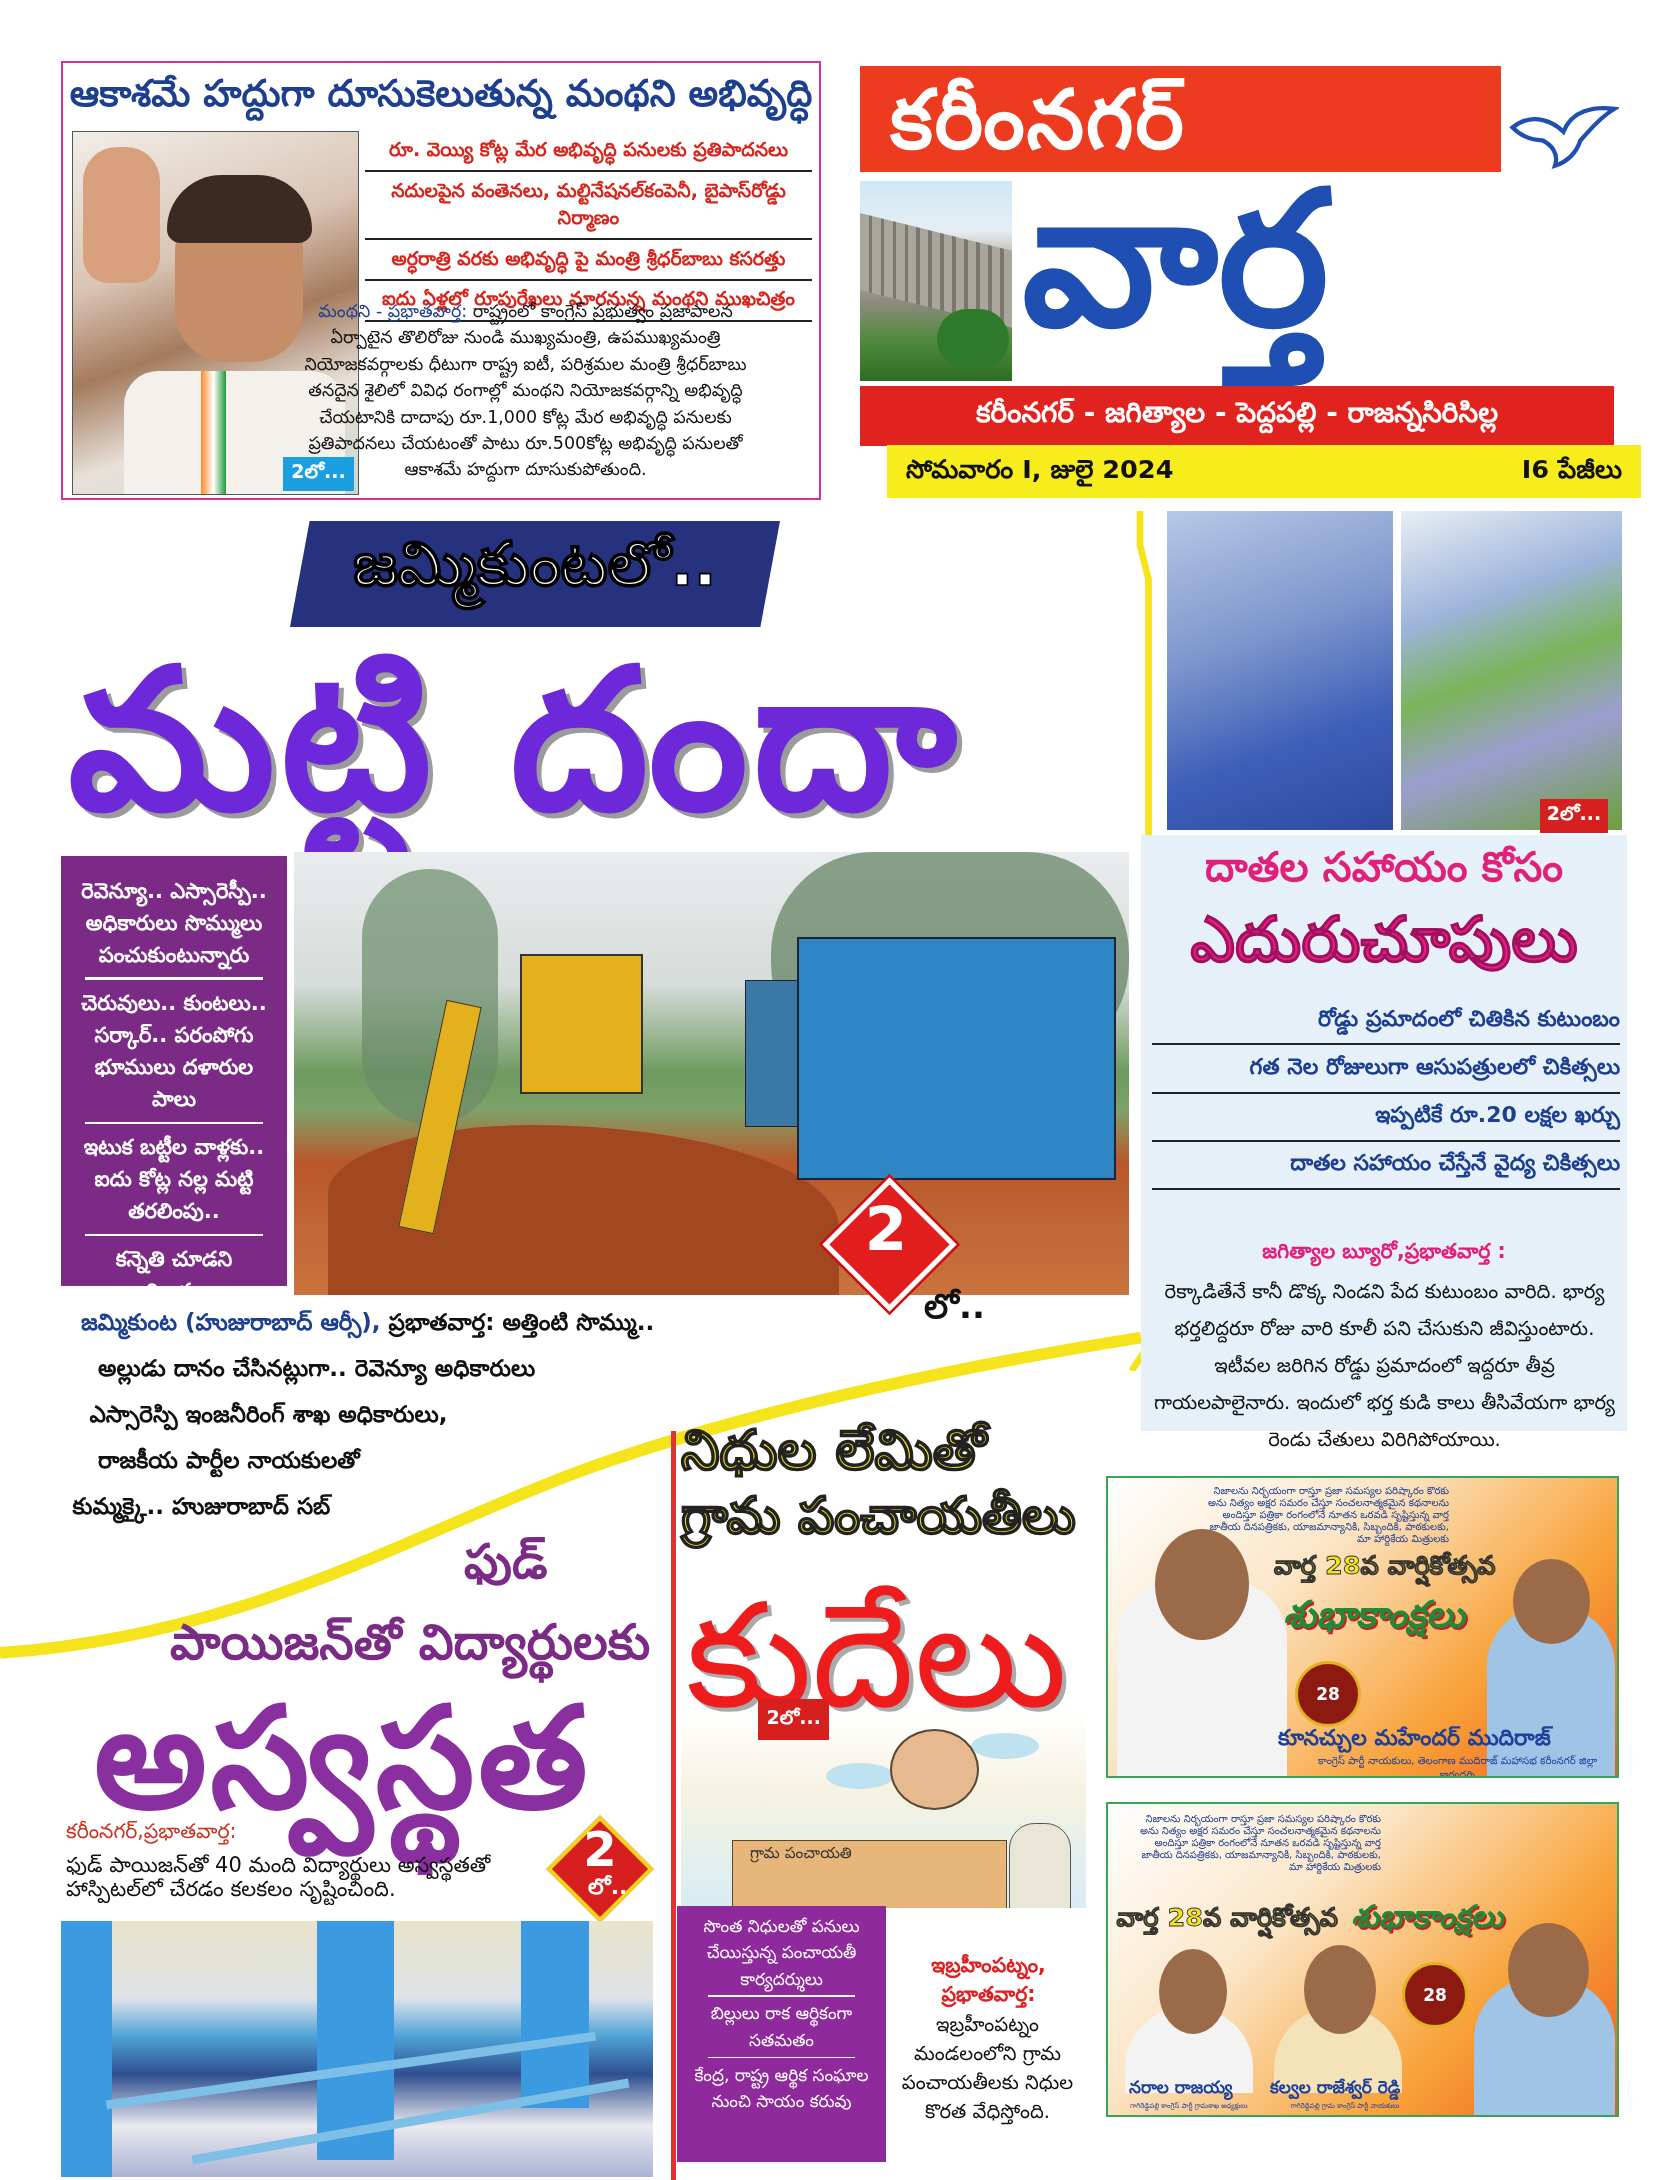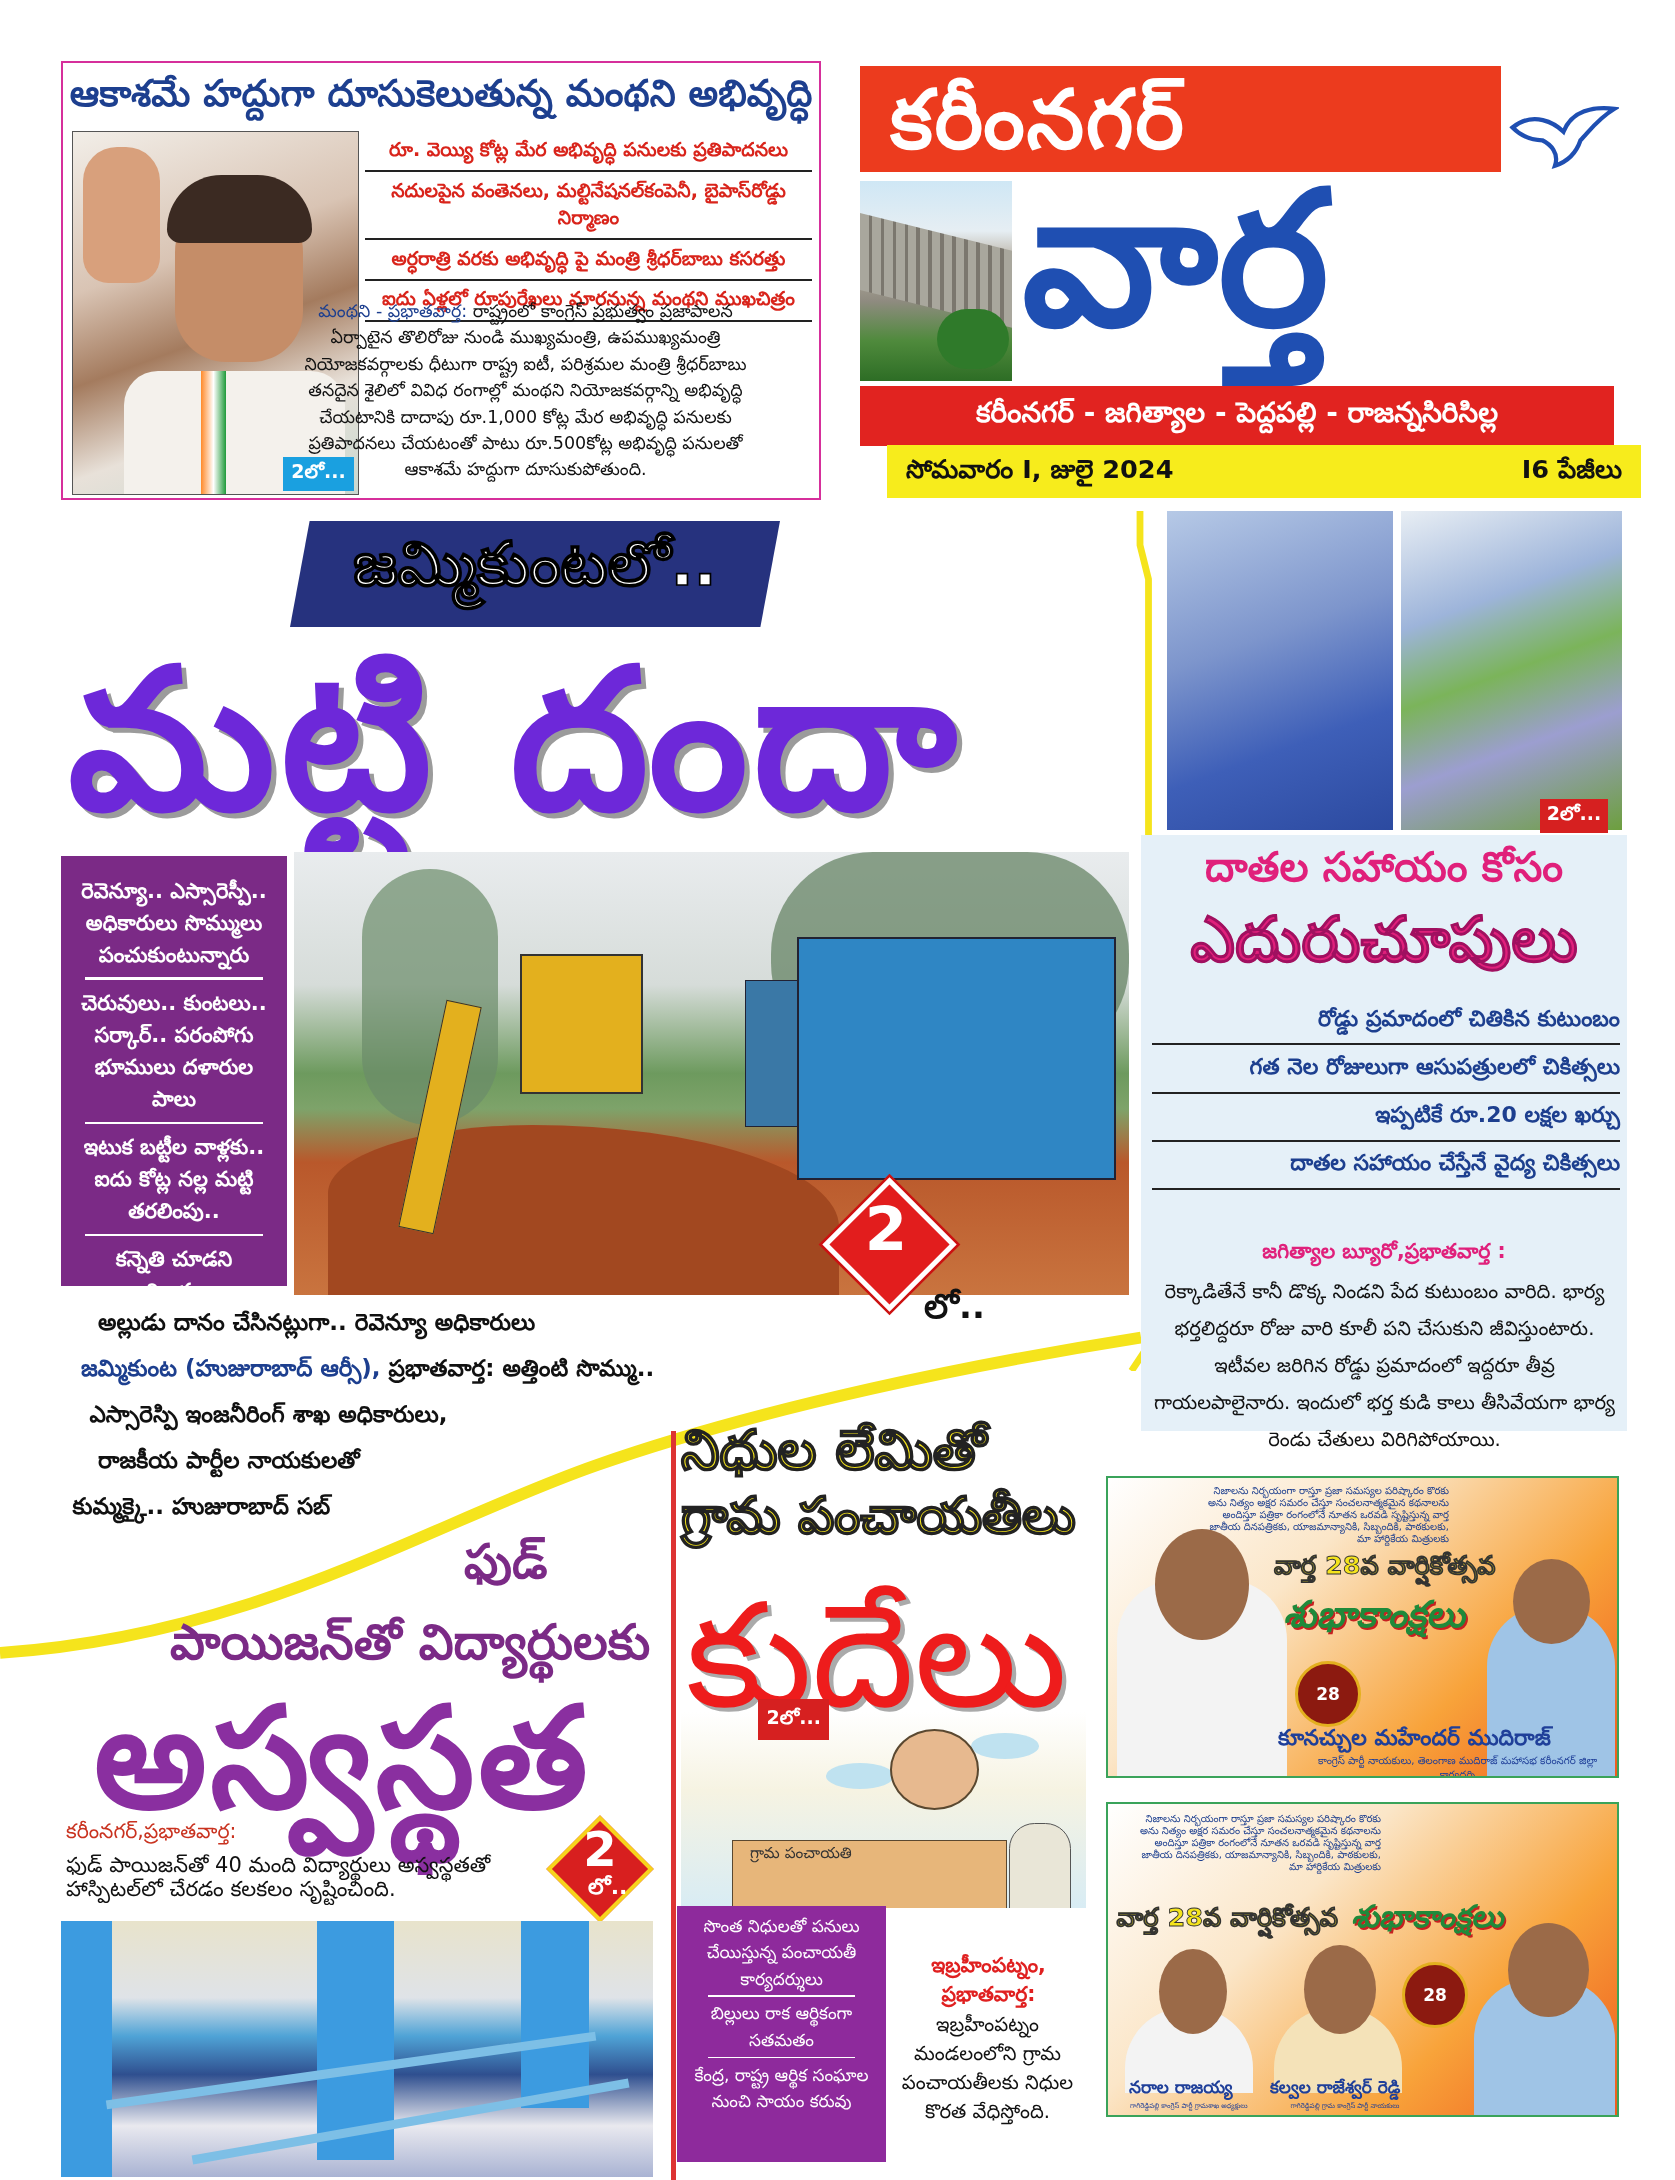--- a/index.html
+++ b/index.html
@@ -207,22 +207,22 @@
 <div id="main-lo" class="abs">లో..</div>
 
 <svg id="swoosh" class="abs" viewBox="0 0 1340 420" preserveAspectRatio="none">
   <path d="M0 380 C300 360 500 230 700 160 C900 90 1150 40 1340 10" stroke="#f5e41c" stroke-width="14" fill="none"></path>
 </svg>
 <svg class="abs" style="left:1123px;top:511px;width:34px;height:860px;" viewBox="0 0 40 1010" preserveAspectRatio="none">
   <path d="M20 0 L20 40 L30 80 L30 980 L10 1010" stroke="#f5e41c" stroke-width="8" fill="none"></path>
 </svg>
 
 <div id="main-body" class="abs">
+  <div><span class="dateline">జమ్మికుంట (హుజురాబాద్ ఆర్సీ),</span> <span>ప్రభాతవార్త: అత్తింటి సొమ్ము..</span></div>
   <div style="padding-left:17px">అల్లుడు దానం చేసినట్లుగా.. రెవెన్యూ అధికారులు</div>
-  <div><span class="dateline">జమ్మికుంట (హుజురాబాద్ ఆర్సీ),</span> <span>ప్రభాతవార్త: అత్తింటి సొమ్ము..</span></div>
   <div style="padding-left:8.5px">ఎస్సారెస్పి ఇంజనీరింగ్ శాఖ అధికారులు,</div>
   <div style="padding-left:17px">రాజకీయ పార్టీల నాయకులతో</div>
   <div style="margin-left:-8.5px">కుమ్మక్కై.. హుజురాబాద్ సబ్</div>
 </div>
 
 <div id="right-photos" class="abs">
   <div id="rp1" class="rp"></div>
   <div id="rp2" class="rp"></div>
 </div>
 <div id="rp-badge" class="abs">2లో...</div>

